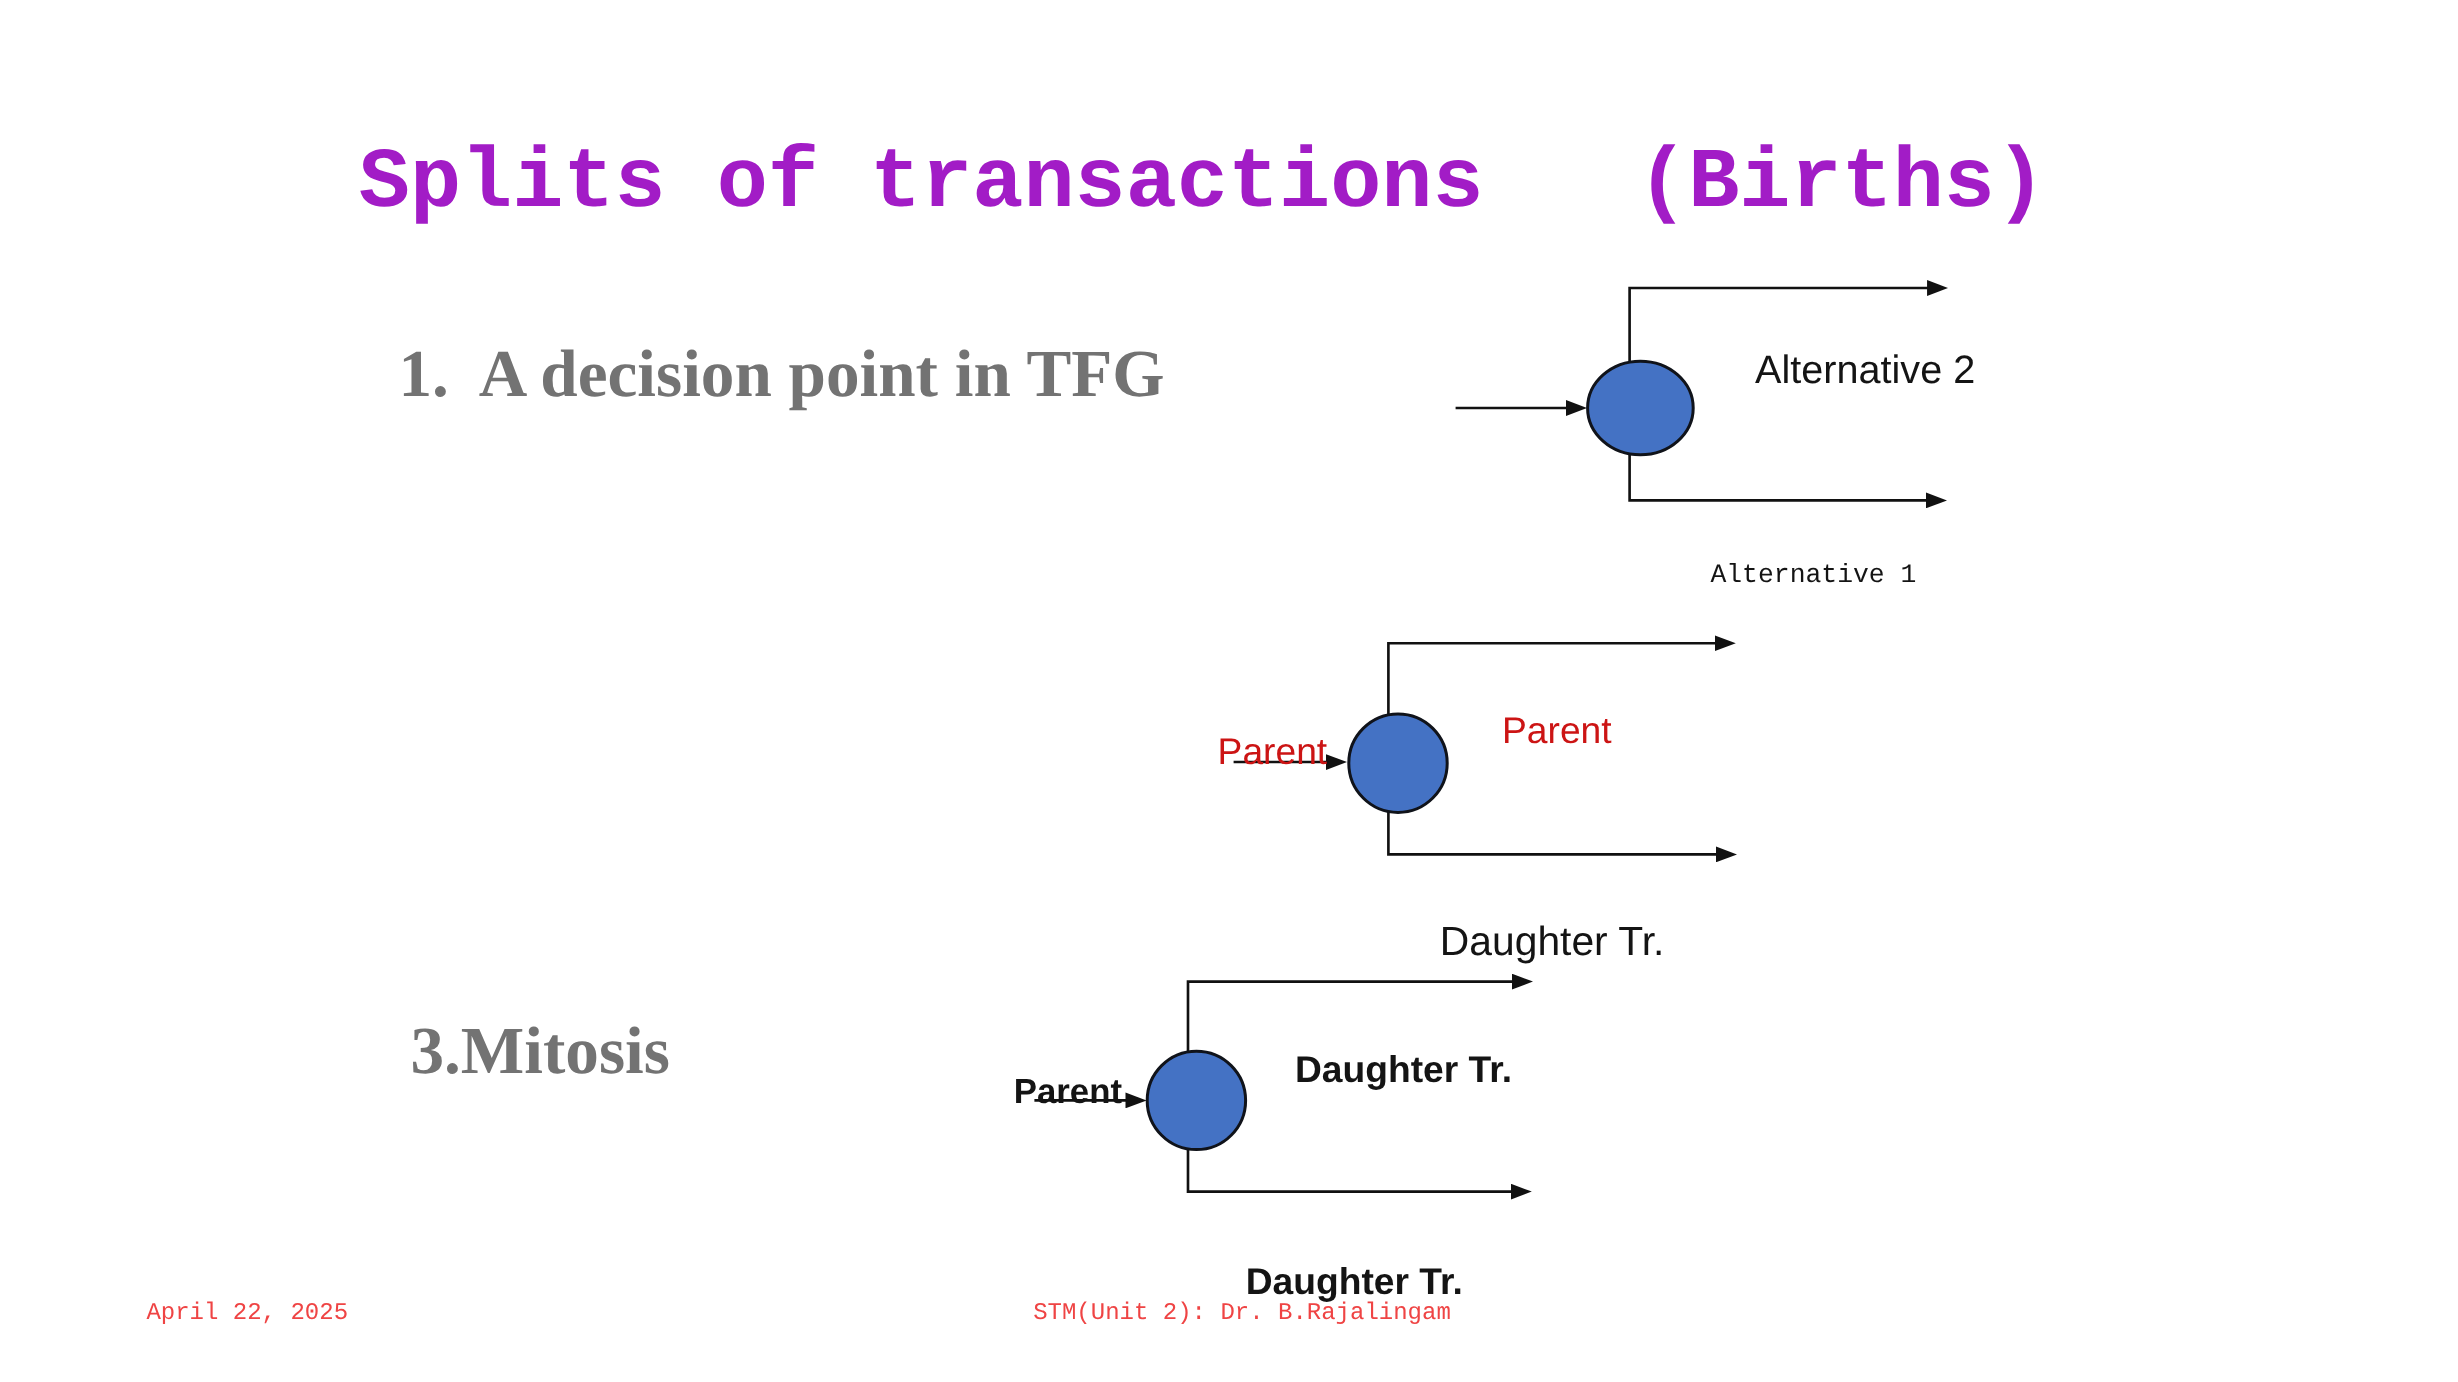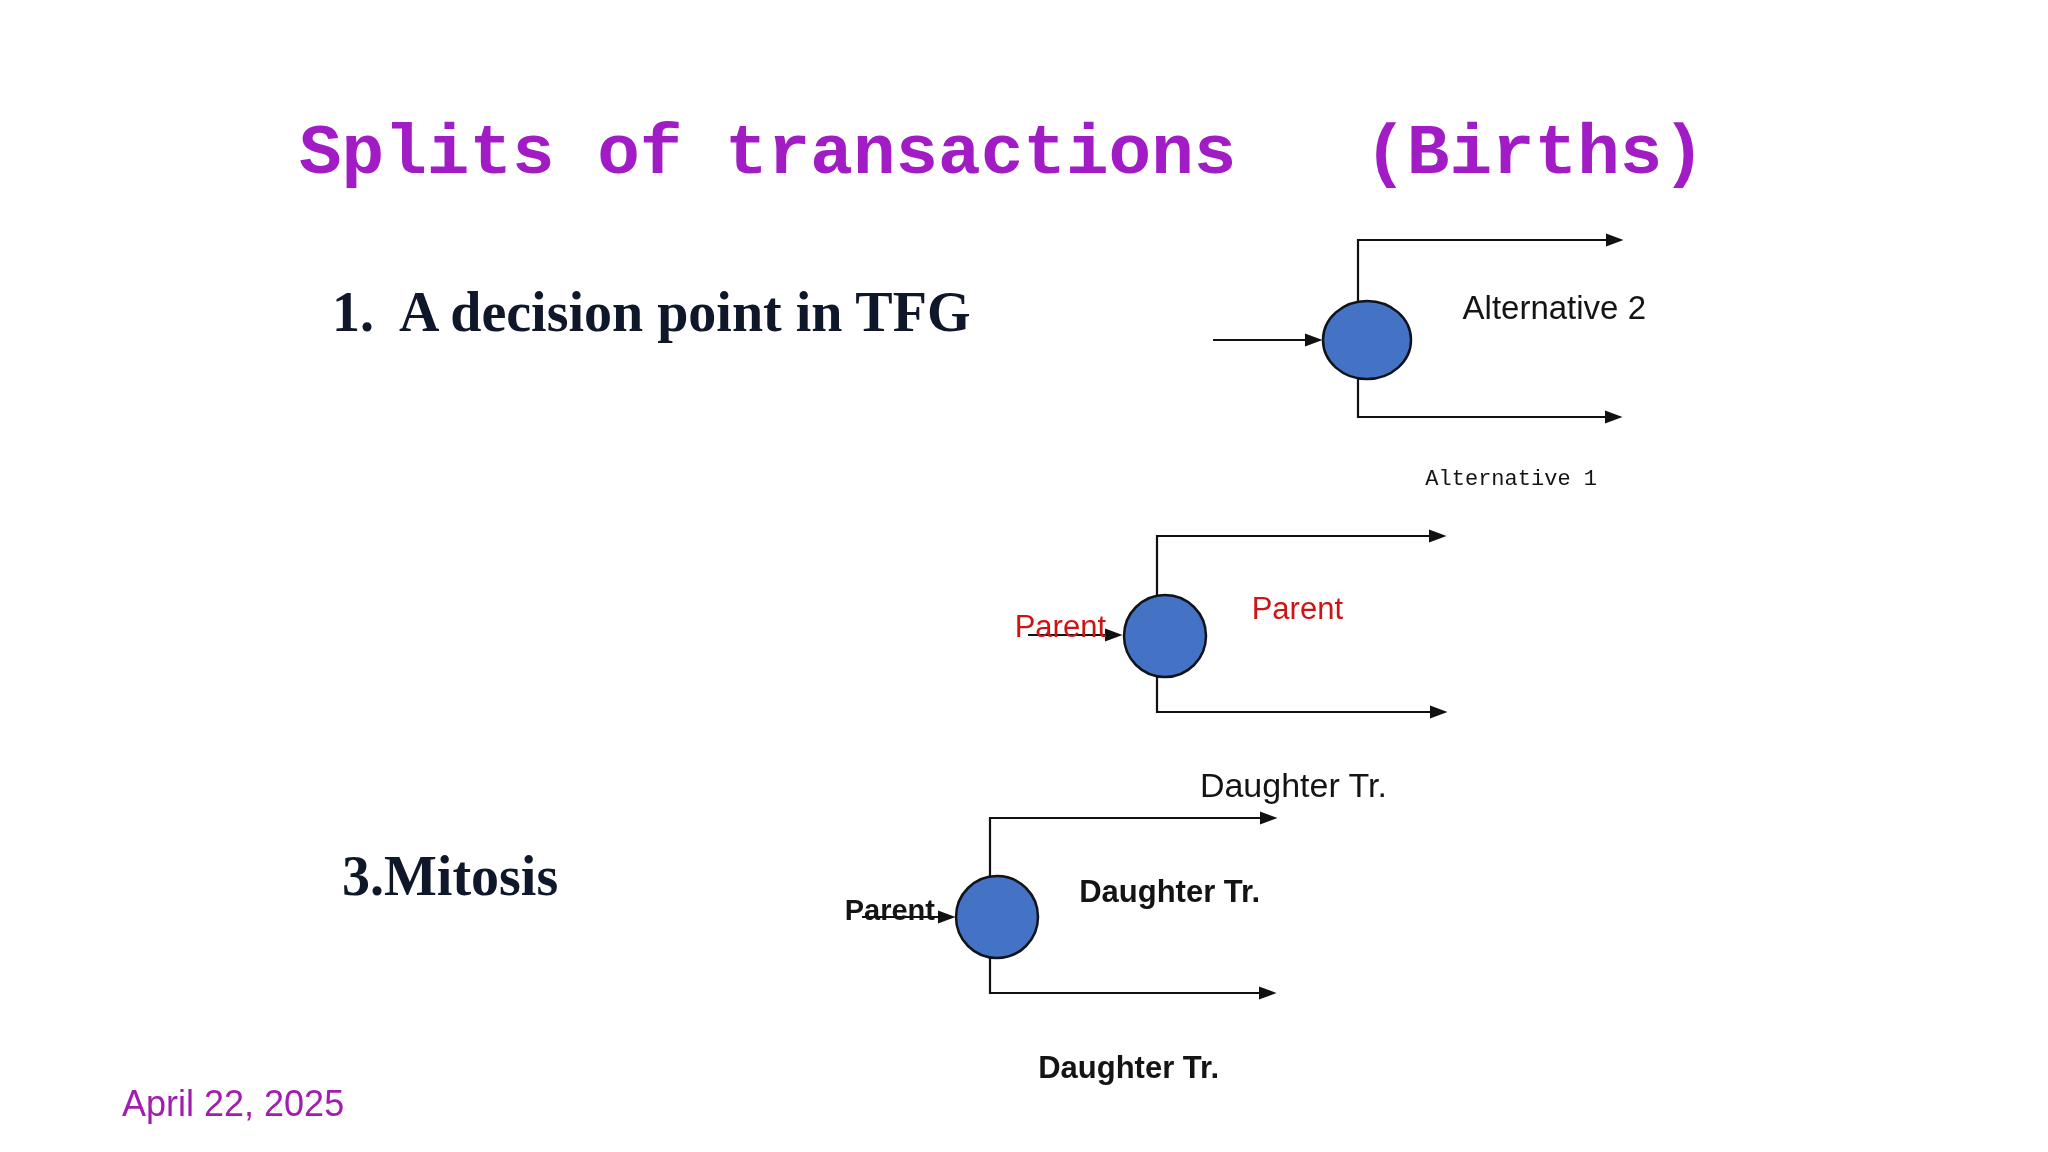--- a/index.html
+++ b/index.html
@@ -38,21 +38,21 @@
     font-size: 71px;
     line-height: 1.05;
     color: #A21CC6;
     white-space: pre;
   }
   .list-item {
     font-family: "Liberation Serif", serif;
     font-weight: bold;
     font-size: 56px;
     line-height: 1.05;
-    color: #0f172a;
+    color: #737373;
     white-space: pre;
   }
   .item-1 { top: 283px; left: 332px; }
   .item-2 { top: 514px; left: 330px; }
   .item-3 { top: 847px; left: 342px; }
 
   .dlabel {
     font-family: "Liberation Sans", sans-serif;
     color: #141414;
     text-align: right;
@@ -64,23 +64,23 @@
   .lbl-red    { color: #CC1414; }
   .lbl-b-in   { top: 565px; left: 946px;  width: 160px; font-size: 31px; }
   .lbl-b-top  { top: 547px; left: 1183px; width: 160px; font-size: 31px; }
   .lbl-b-bot  { top: 722px; left: 1147px; width: 240px; font-size: 34px; }
   .lbl-bold   { font-weight: bold; }
   .lbl-m-in   { top: 850px; left: 775px;  width: 160px; font-size: 29px; }
   .lbl-m-top  { top: 830px; left: 1020px; width: 240px; font-size: 31px; }
   .lbl-m-bot  { top: 1006px; left: 979px; width: 240px; font-size: 31px; }
 
   .footer-text {
-    font-family: Liberation Sans, sans-serif;
-    font-size: 36px;
-    color: #a21caf;
+    font-family: Liberation Mono, monospace;
+    font-size: 20px;
+    color: #ef4444;
     line-height: 1.1;
   }
   .footer-date   { top: 1084px; left: 122px; }
   .footer-credit { top: 1084px; left: 835px; width: 400px; text-align: center; }
 
   svg.diagram-layer {
     position: absolute;
     top: 0; left: 0;
     width: 2048px;
     height: 1152px;
@@ -140,14 +140,15 @@
 
   <div class="abs dlabel lbl-red lbl-b-in">Parent</div>
   <div class="abs dlabel lbl-red lbl-b-top">Parent</div>
   <div class="abs dlabel lbl-b-bot">Daughter Tr.</div>
 
   <div class="abs dlabel lbl-bold lbl-m-in">Parent</div>
   <div class="abs dlabel lbl-bold lbl-m-top">Daughter Tr.</div>
   <div class="abs dlabel lbl-bold lbl-m-bot">Daughter Tr.</div>
 
   <div class="abs footer-text footer-date">April 22, 2025</div>
+  <div class="abs footer-text footer-credit">STM(Unit 2): Dr. B.Rajalingam</div>
 
 </div>
 
 </body></html>

